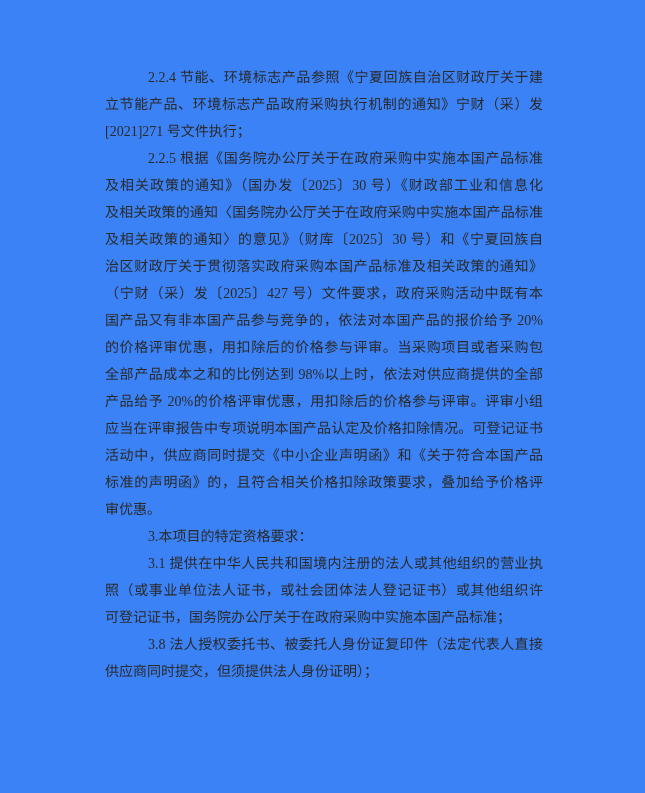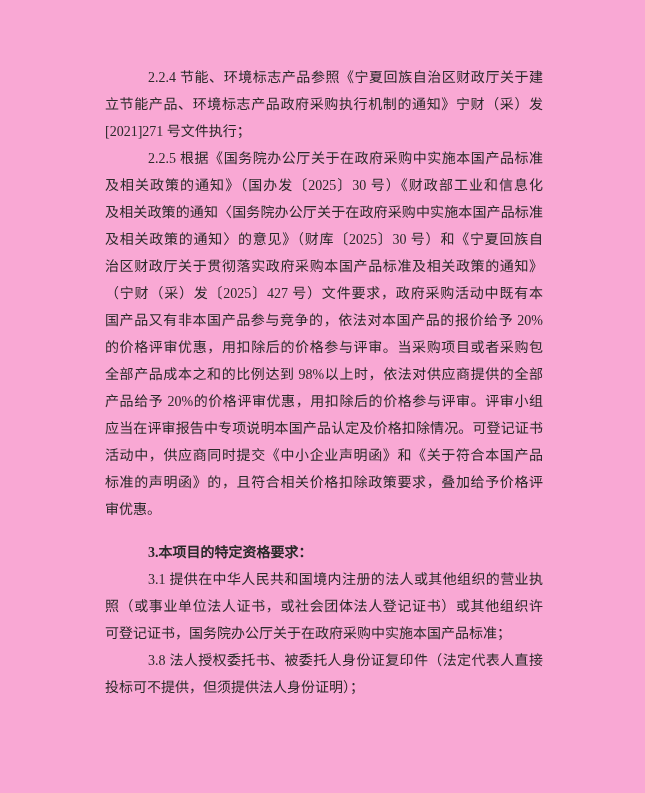--- a/index.html
+++ b/index.html
@@ -5,21 +5,21 @@
   html, body {
     margin: 0;
     padding: 0;
     background: #ffffff;
   }
   .page {
     position: relative;
     width: 645px;
     height: 793px;
     box-sizing: border-box;
-    background: #f9a8d4;
+    background: #3b82f6;
     padding: 64px 102px 0 105px;
     overflow: hidden;
   }
   .doc-line {
     font-family: "Liberation Serif", "DejaVu Serif", serif;
     font-size: 14px;
     line-height: 27px;
     height: 27px;
     color: #2a2a2a;
     text-align: justify;
@@ -29,22 +29,21 @@
   }
   
   .p-last {
     text-align-last: left;
   }
   
   .p-first {
     padding-left: 43px;
   }
   .bold {
-    font-weight: bold;
-    margin-top: 16px;
+    font-weight: normal;
   }
 </style>
 </head>
 <body>
 
 <div class="page">
   <div class="doc-line p-first">2.2.4 节能、环境标志产品参照《宁夏回族自治区财政厅关于建</div>
   <div class="doc-line">立节能产品、环境标志产品政府采购执行机制的通知》宁财（采）发</div>
   <div class="doc-line p-last">[2021]271 号文件执行；</div>
   <div class="doc-line p-first">2.2.5 根据《国务院办公厅关于在政府采购中实施本国产品标准</div>
@@ -59,14 +58,14 @@
   <div class="doc-line">产品给予 20%的价格评审优惠，用扣除后的价格参与评审。评审小组</div>
   <div class="doc-line">应当在评审报告中专项说明本国产品认定及价格扣除情况。可登记证书</div>
   <div class="doc-line">活动中，供应商同时提交《中小企业声明函》和《关于符合本国产品</div>
   <div class="doc-line">标准的声明函》的，且符合相关价格扣除政策要求，叠加给予价格评</div>
   <div class="doc-line p-last">审优惠。</div>
   <div class="doc-line p-first p-last bold">3.本项目的特定资格要求：</div>
   <div class="doc-line p-first">3.1 提供在中华人民共和国境内注册的法人或其他组织的营业执</div>
   <div class="doc-line">照（或事业单位法人证书，或社会团体法人登记证书）或其他组织许</div>
   <div class="doc-line p-last">可登记证书，国务院办公厅关于在政府采购中实施本国产品标准；</div>
   <div class="doc-line p-first">3.8 法人授权委托书、被委托人身份证复印件（法定代表人直接</div>
-  <div class="doc-line p-last">投标可不提供，但须提供法人身份证明）；</div>
+  <div class="doc-line p-last">供应商同时提交，但须提供法人身份证明）；</div>
 </div>
 
 </body></html>

